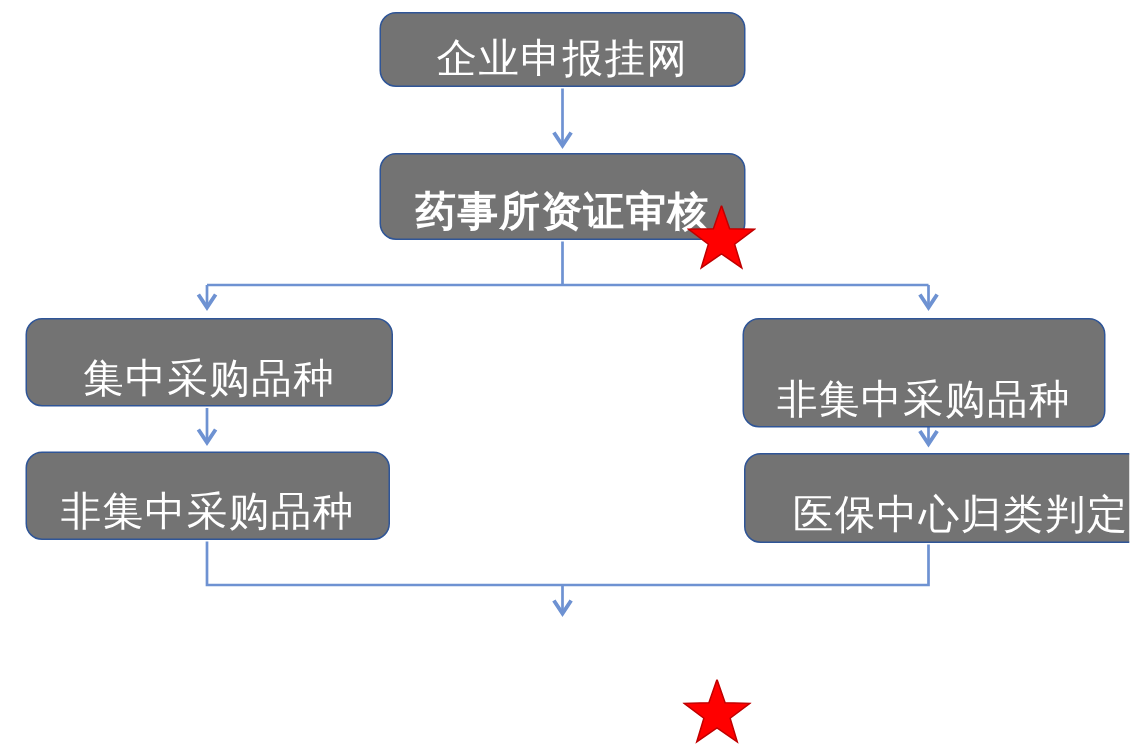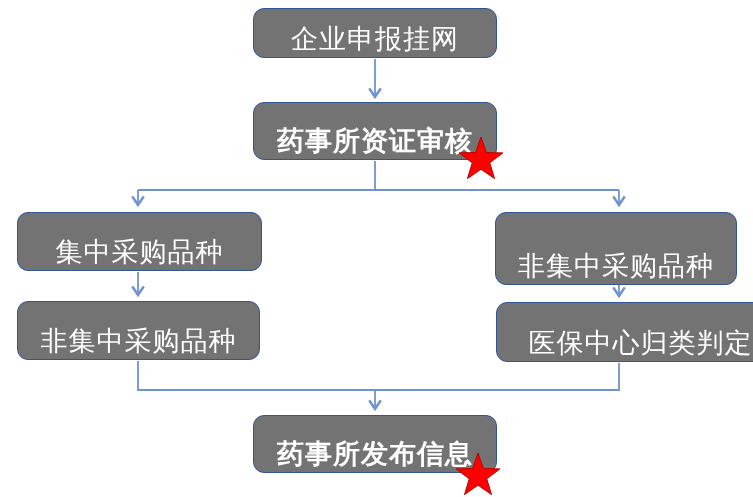--- a/index.html
+++ b/index.html
@@ -75,23 +75,20 @@
   </div>
 
   <div class="node n-direct">
     <span>非集中采购品种</span>
   </div>
 
   <div class="node n-judge">
     <span>医保中心归类判定</span>
   </div>
 
-  <div class="node emph n-publish">
-    <span>药事所发布信息</span>
-  </div>
 
   <svg class="star star-review" viewBox="0 0 46 46" xmlns="http://www.w3.org/2000/svg">
     <polygon points="23,0 28.41,15.56 44.87,15.89 31.75,25.84 36.52,41.61 23,32.2 9.48,41.61 14.25,25.84 1.13,15.89 17.59,15.56" fill="#FF0000" stroke="#C00000" stroke-width="1"></polygon>
   </svg>
 
   <svg class="star star-publish" viewBox="0 0 46 46" xmlns="http://www.w3.org/2000/svg">
     <polygon points="23,0 28.41,15.56 44.87,15.89 31.75,25.84 36.52,41.61 23,32.2 9.48,41.61 14.25,25.84 1.13,15.89 17.59,15.56" fill="#FF0000" stroke="#C00000" stroke-width="1"></polygon>
   </svg>
 
 </div>

